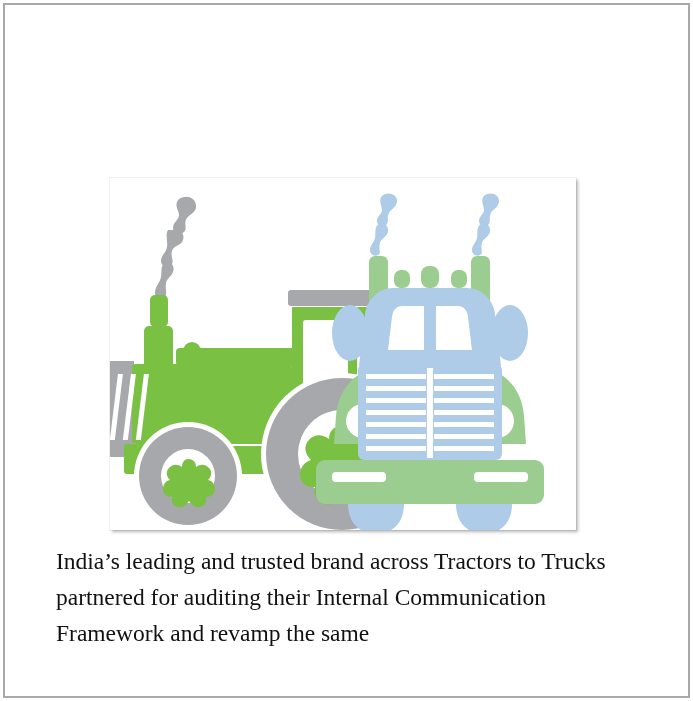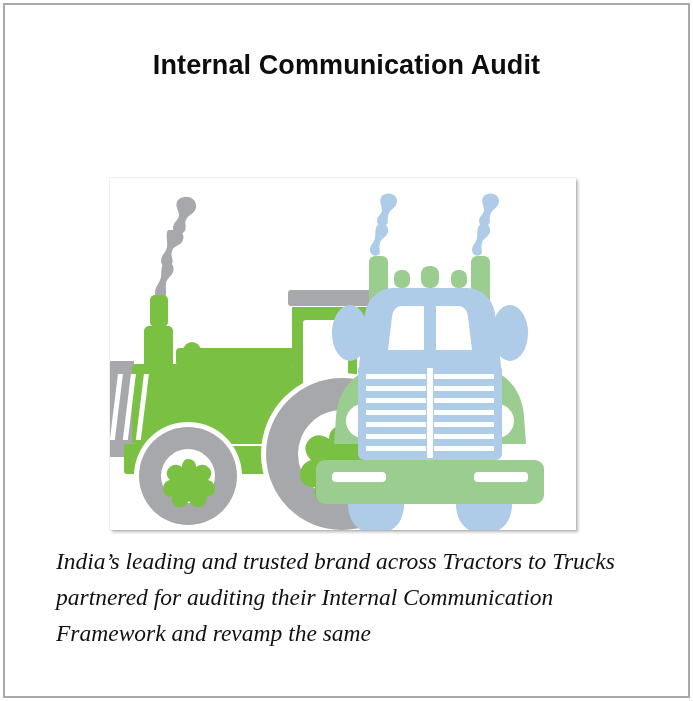--- a/index.html
+++ b/index.html
@@ -60,34 +60,32 @@
     width: 466px;
     height: 352px;
     display: block;
   }
   .caption {
     position: absolute;
     left: 56px;
     top: 543px;
     width: 600px;
     font-family: "Liberation Serif", serif;
-    font-style: italic;
     font-size: 23.5px;
     line-height: 36px;
     color: #111111;
   }
 </style>
 </head>
 <body>
 
 <div class="slide">
 
   <div class="slide-frame"></div>
 
-  <div class="slide-title">Internal Communication Audit</div>
 
   <div class="image-panel">
     <svg class="vehicle-art" viewBox="0 0 466 352" xmlns="http://www.w3.org/2000/svg">
 
       <g>
 
         <g fill="#a6a8ab">
           <path d="M68 22 c7 -6 17 -3 18 5 c1 7 -6 9 -9 13 c-4 5 1 10 -3 14
                    c-4 4 -11 1 -11 -4 c0 -6 6 -8 6 -13 c0 -5 -5 -9 -1 -15 z"></path>
           <path d="M63 52 c7 -2 12 4 10 10 c-2 6 -9 5 -11 11 c-2 6 3 10 -1 14

